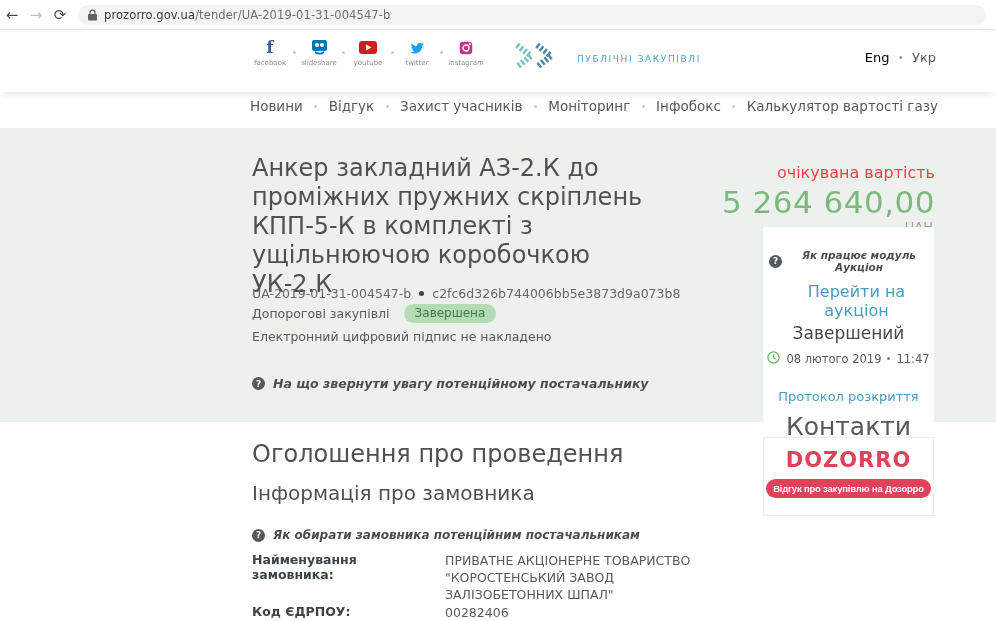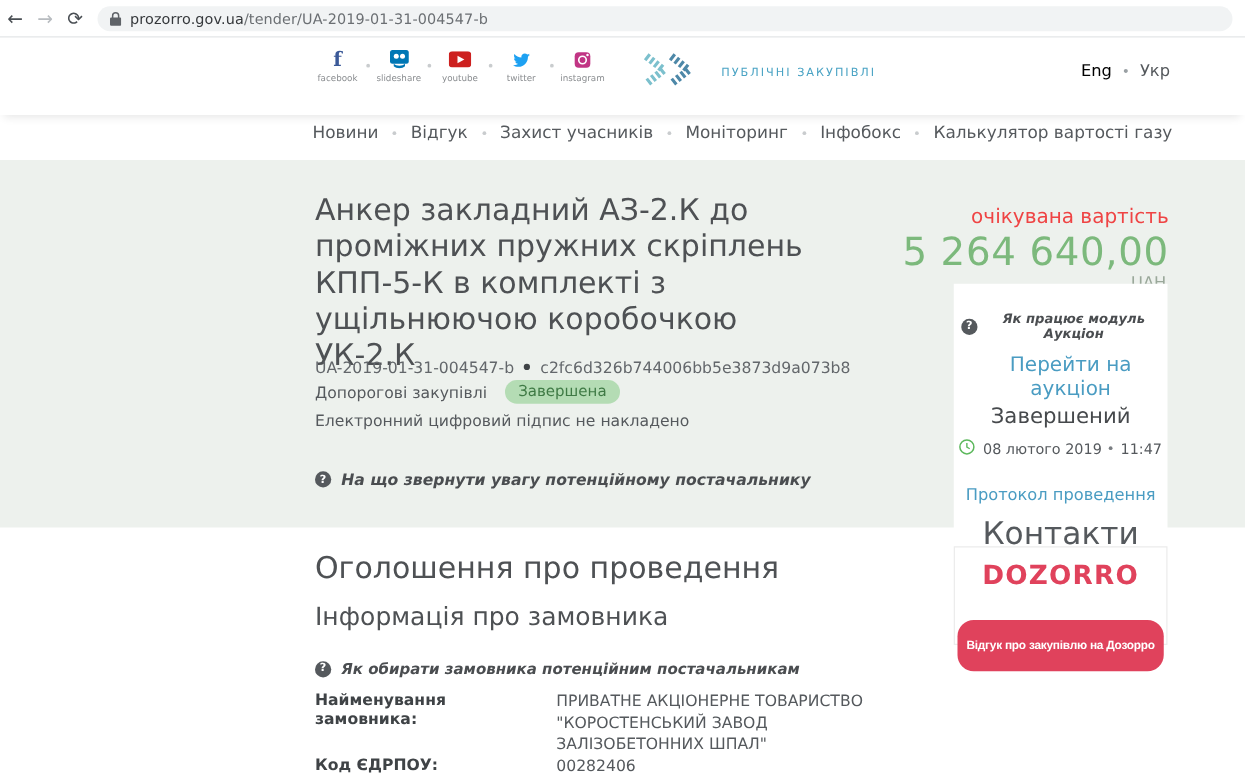--- a/index.html
+++ b/index.html
@@ -82,22 +82,22 @@
   .when-dot { width:3px; height:3px; border-radius:50%; background:#7a7e82; margin:0 6px; }
   #auction-time { font-size:11.5px; color:#55595d; }
   #protocol-link { font-size:13px; color:#4a9cc2; margin-top:21px; cursor:pointer; }
   #contacts-title { font-size:25px; color:#55595d; margin-top:8px; }
   #contact-name { font-size:15px; color:#6dab6d; margin-top:13px; }
   #contact-phone { font-size:11px; color:#55595d; margin-top:5px; }
   #contact-email { font-size:11px; color:#55595d; margin-top:2px; }
 
   #dozorro-card { top:437px; height:79px; border:1px solid #ececec; padding-top:10px; }
   #dozorro-logo { font-size:21px; font-weight:bold; color:#e0425c; letter-spacing:1px; cursor:pointer; }
-  #dozorro-btn { display:inline-block; margin-top:24px; background:#e0425c; color:#fff; font-size:9.5px;
-                 font-weight:bold; padding:15px 7px; border-radius:13px; border:none; cursor:pointer;
+  #dozorro-btn { display:inline-block; margin-top:7px; background:#e0425c; color:#fff; font-size:9.5px;
+                 font-weight:bold; padding:4px 7px; border-radius:13px; border:none; cursor:pointer;
                  white-space:nowrap; letter-spacing:-.2px; }
 
   
   #announce-heading { position:absolute; left:252px; top:440px; font-size:24px; color:#4e5154; font-weight:normal; }
   #announce-sub { position:absolute; left:252px; top:481px; font-size:20px; color:#4e5154; font-weight:normal; }
   #buyer-help { position:absolute; left:252px; top:528px; }
   #buyer-help .help-text { font-size:12px; }
   .info-label { position:absolute; left:252px; width:190px; font-size:12.5px; font-weight:bold; color:#3f4346; }
   .info-value { position:absolute; left:445px; width:258px; font-size:12.5px; color:#55595d; line-height:17px; }
   #row1-label, #row1-value { top:552px; }
@@ -248,21 +248,21 @@
       <span>
         <svg width="13" height="13" viewBox="0 0 13 13">
             <circle cx="6.5" cy="6.5" r="5.6" fill="none" stroke="#5cb85c" stroke-width="1.2"></circle>
             <path d="M6.5 3.3v3.4l2.3 1.3" fill="none" stroke="#5cb85c" stroke-width="1.1"></path>
           </svg>
       </span>
       <span id="auction-date">08 лютого 2019</span>
       <span class="when-dot"></span>
       <span id="auction-time">11:47</span>
     </div>
-    <div id="protocol-link">Протокол проведення</div>
+    <div id="protocol-link">Протокол розкриття</div>
     <div id="contacts-title">Контакти</div>
     <div id="contact-name">Віктор Седляр</div>
     <div id="contact-phone">+380674106077</div>
     <div id="contact-email">viktorsedlyar@gmail.com</div>
   </div>
 
   <div id="dozorro-card" class="side-card">
     <div id="dozorro-logo">DOZORRO</div>
     <button id="dozorro-btn">Відгук про закупівлю на Дозорро</button>
   </div>

